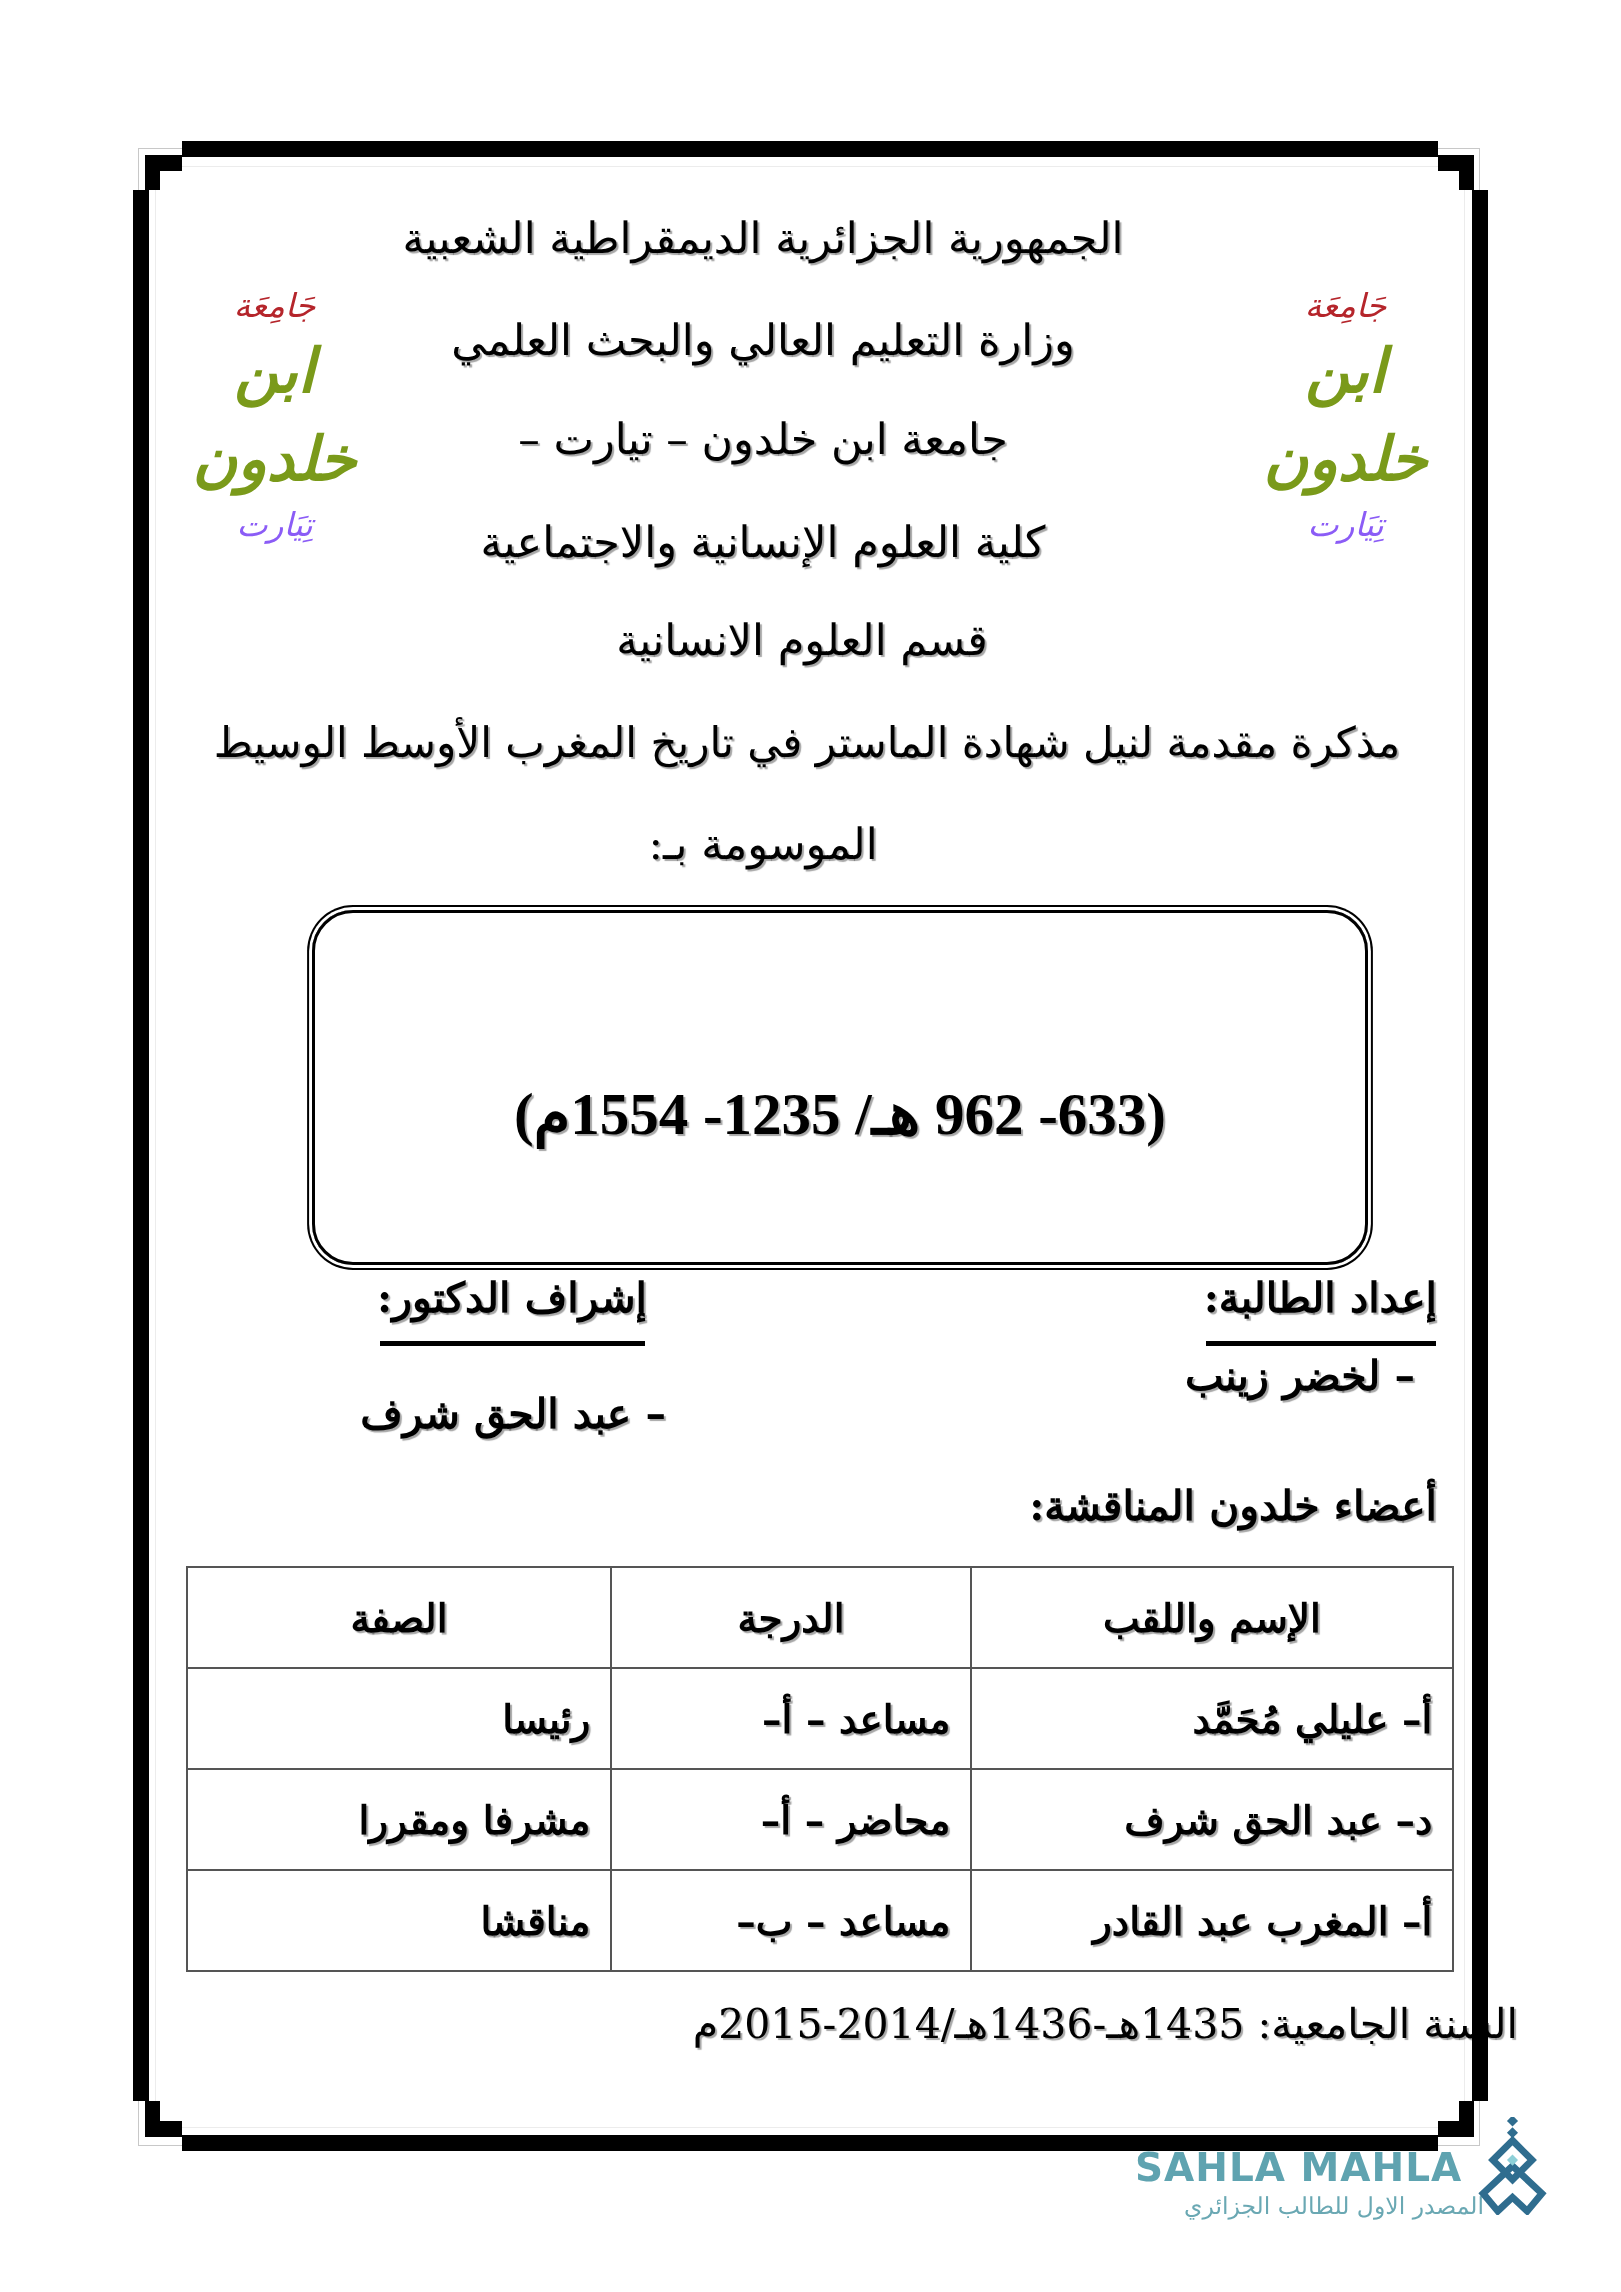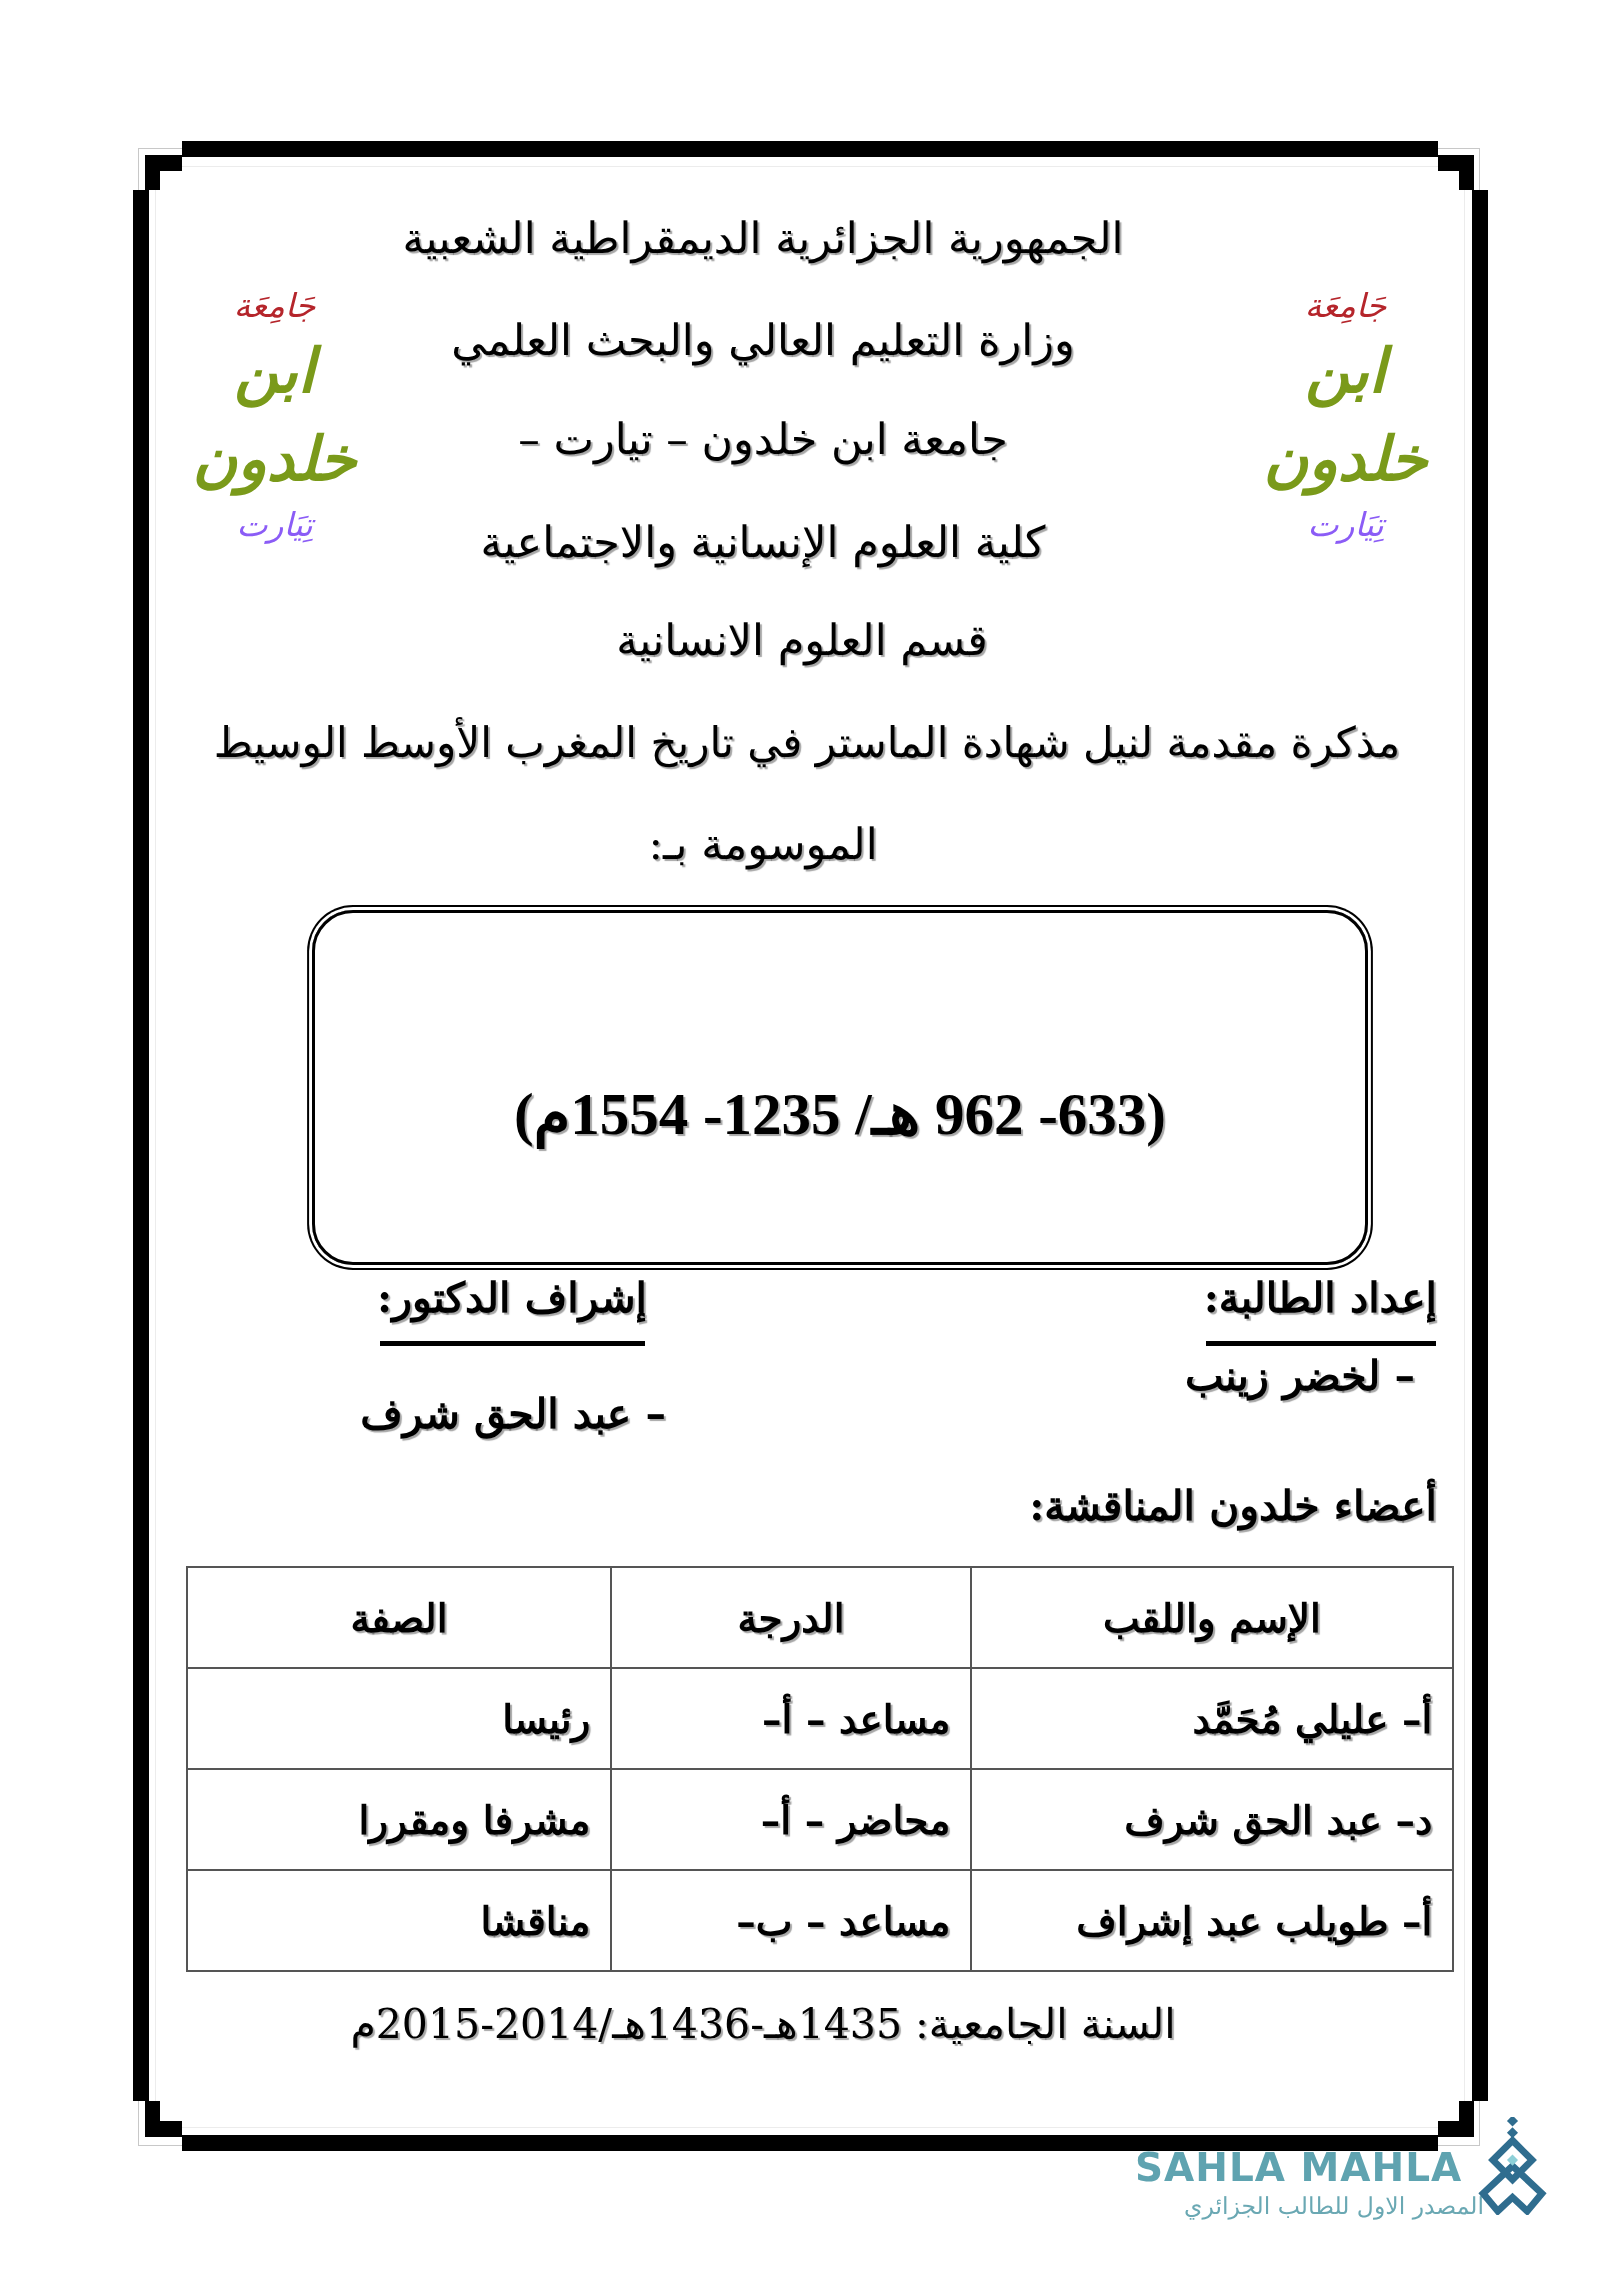--- a/index.html
+++ b/index.html
@@ -114,28 +114,28 @@
     <td class="c-name">أ– عليلي مُحَمَّد</td>
     <td class="c-rank">مساعد – أ–</td>
     <td class="c-role">رئيسا</td>
   </tr>
   <tr>
     <td class="c-name">د– عبد الحق شرف</td>
     <td class="c-rank">محاضر – أ–</td>
     <td class="c-role">مشرفا ومقررا</td>
   </tr>
   <tr>
-    <td class="c-name">أ– طويلب عبد إشراف</td>
+    <td class="c-name">أ– المغرب عبد القادر</td>
     <td class="c-rank">مساعد – ب–</td>
     <td class="c-role">مناقشا</td>
   </tr>
 </tbody>
   </table>
 
-<div class="hline" style="top:1995px; font-size:41px;">السنة الجامعية: 1435هـ-1436هـ/2014-2015م</div>
+<div class="hline" style="top:1995px; font-size:41px;text-align:right;">السنة الجامعية: 1435هـ-1436هـ/2014-2015م</div>
 
 <div>
   <div class="wm-text" style="left:1135px; top:2145px; font-size:39px;">SAHLA MAHLA</div>
   <div class="wm-sub" style="right:137px; top:2192px;">المصدر الاول للطالب الجزائري</div>
   <svg class="abs" style="left:1478px; top:2117px;" width="69" height="98" viewBox="0 0 70 100">
     <rect x="31" y="0" width="8" height="8" fill="#2f6d8f" transform="rotate(45 35 4)"></rect>
     <rect x="31" y="12" width="8" height="8" fill="#2f6d8f" transform="rotate(45 35 16)"></rect>
     <path d="M35 24 L55 44 L35 64 L15 44 Z" fill="none" stroke="#2f6d8f" stroke-width="7"></path>
     <path d="M35 50 L65 78 L50 96 L35 82 L20 96 L5 78 Z" fill="none" stroke="#2f6d8f" stroke-width="7"></path>
     <rect x="31" y="40" width="8" height="8" fill="#8ed0d8" transform="rotate(45 35 44)"></rect>

